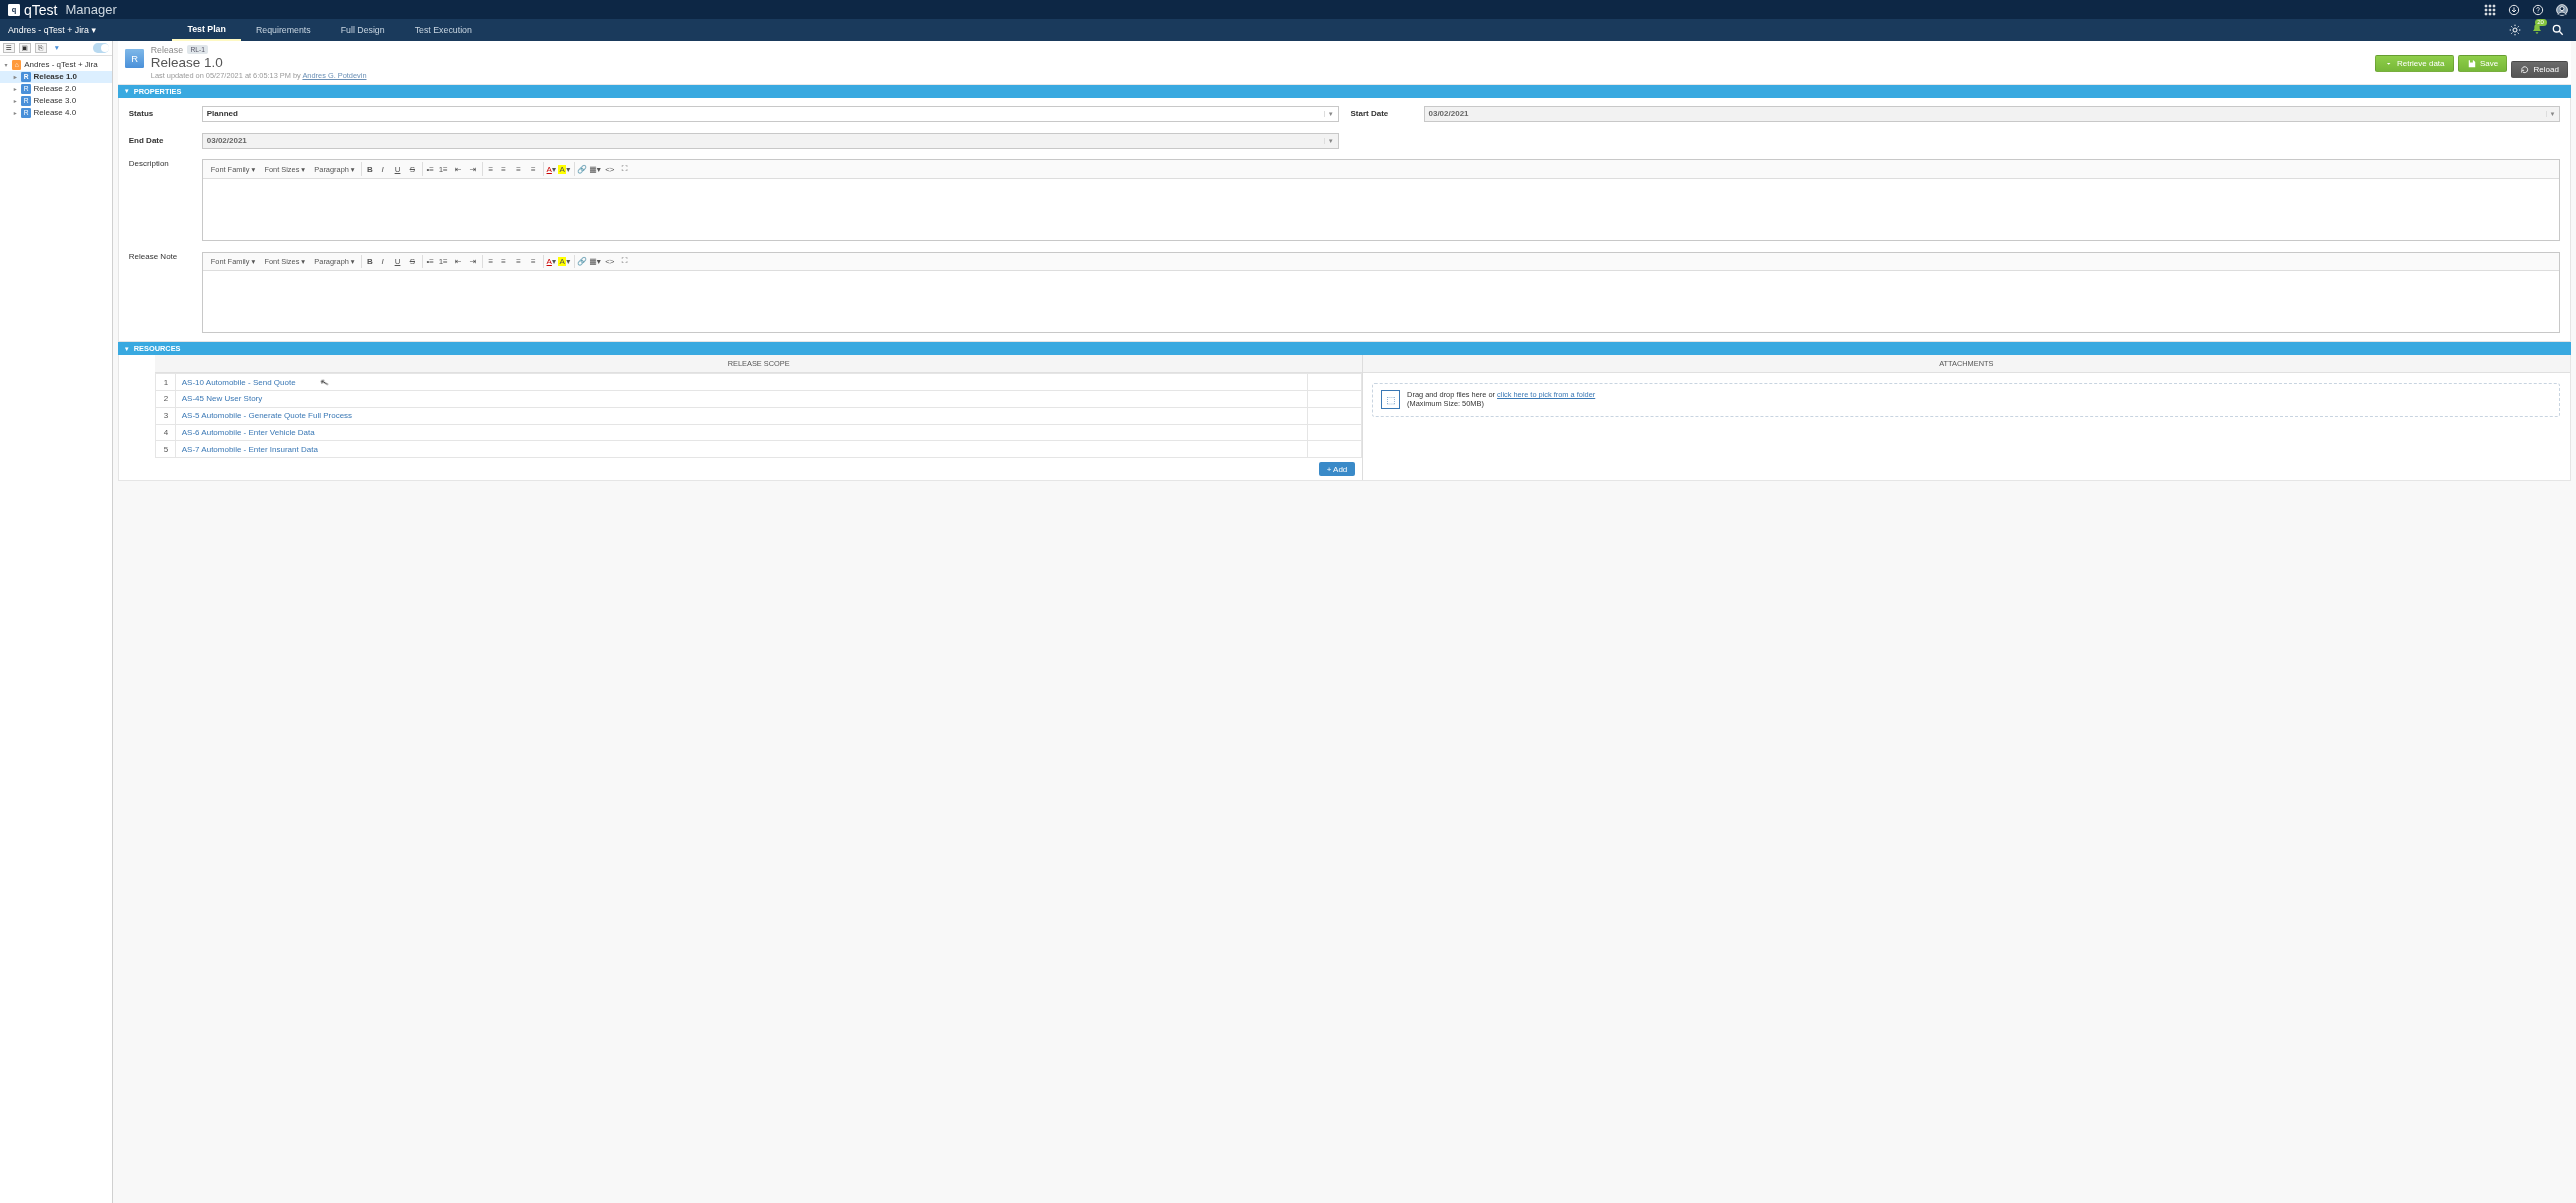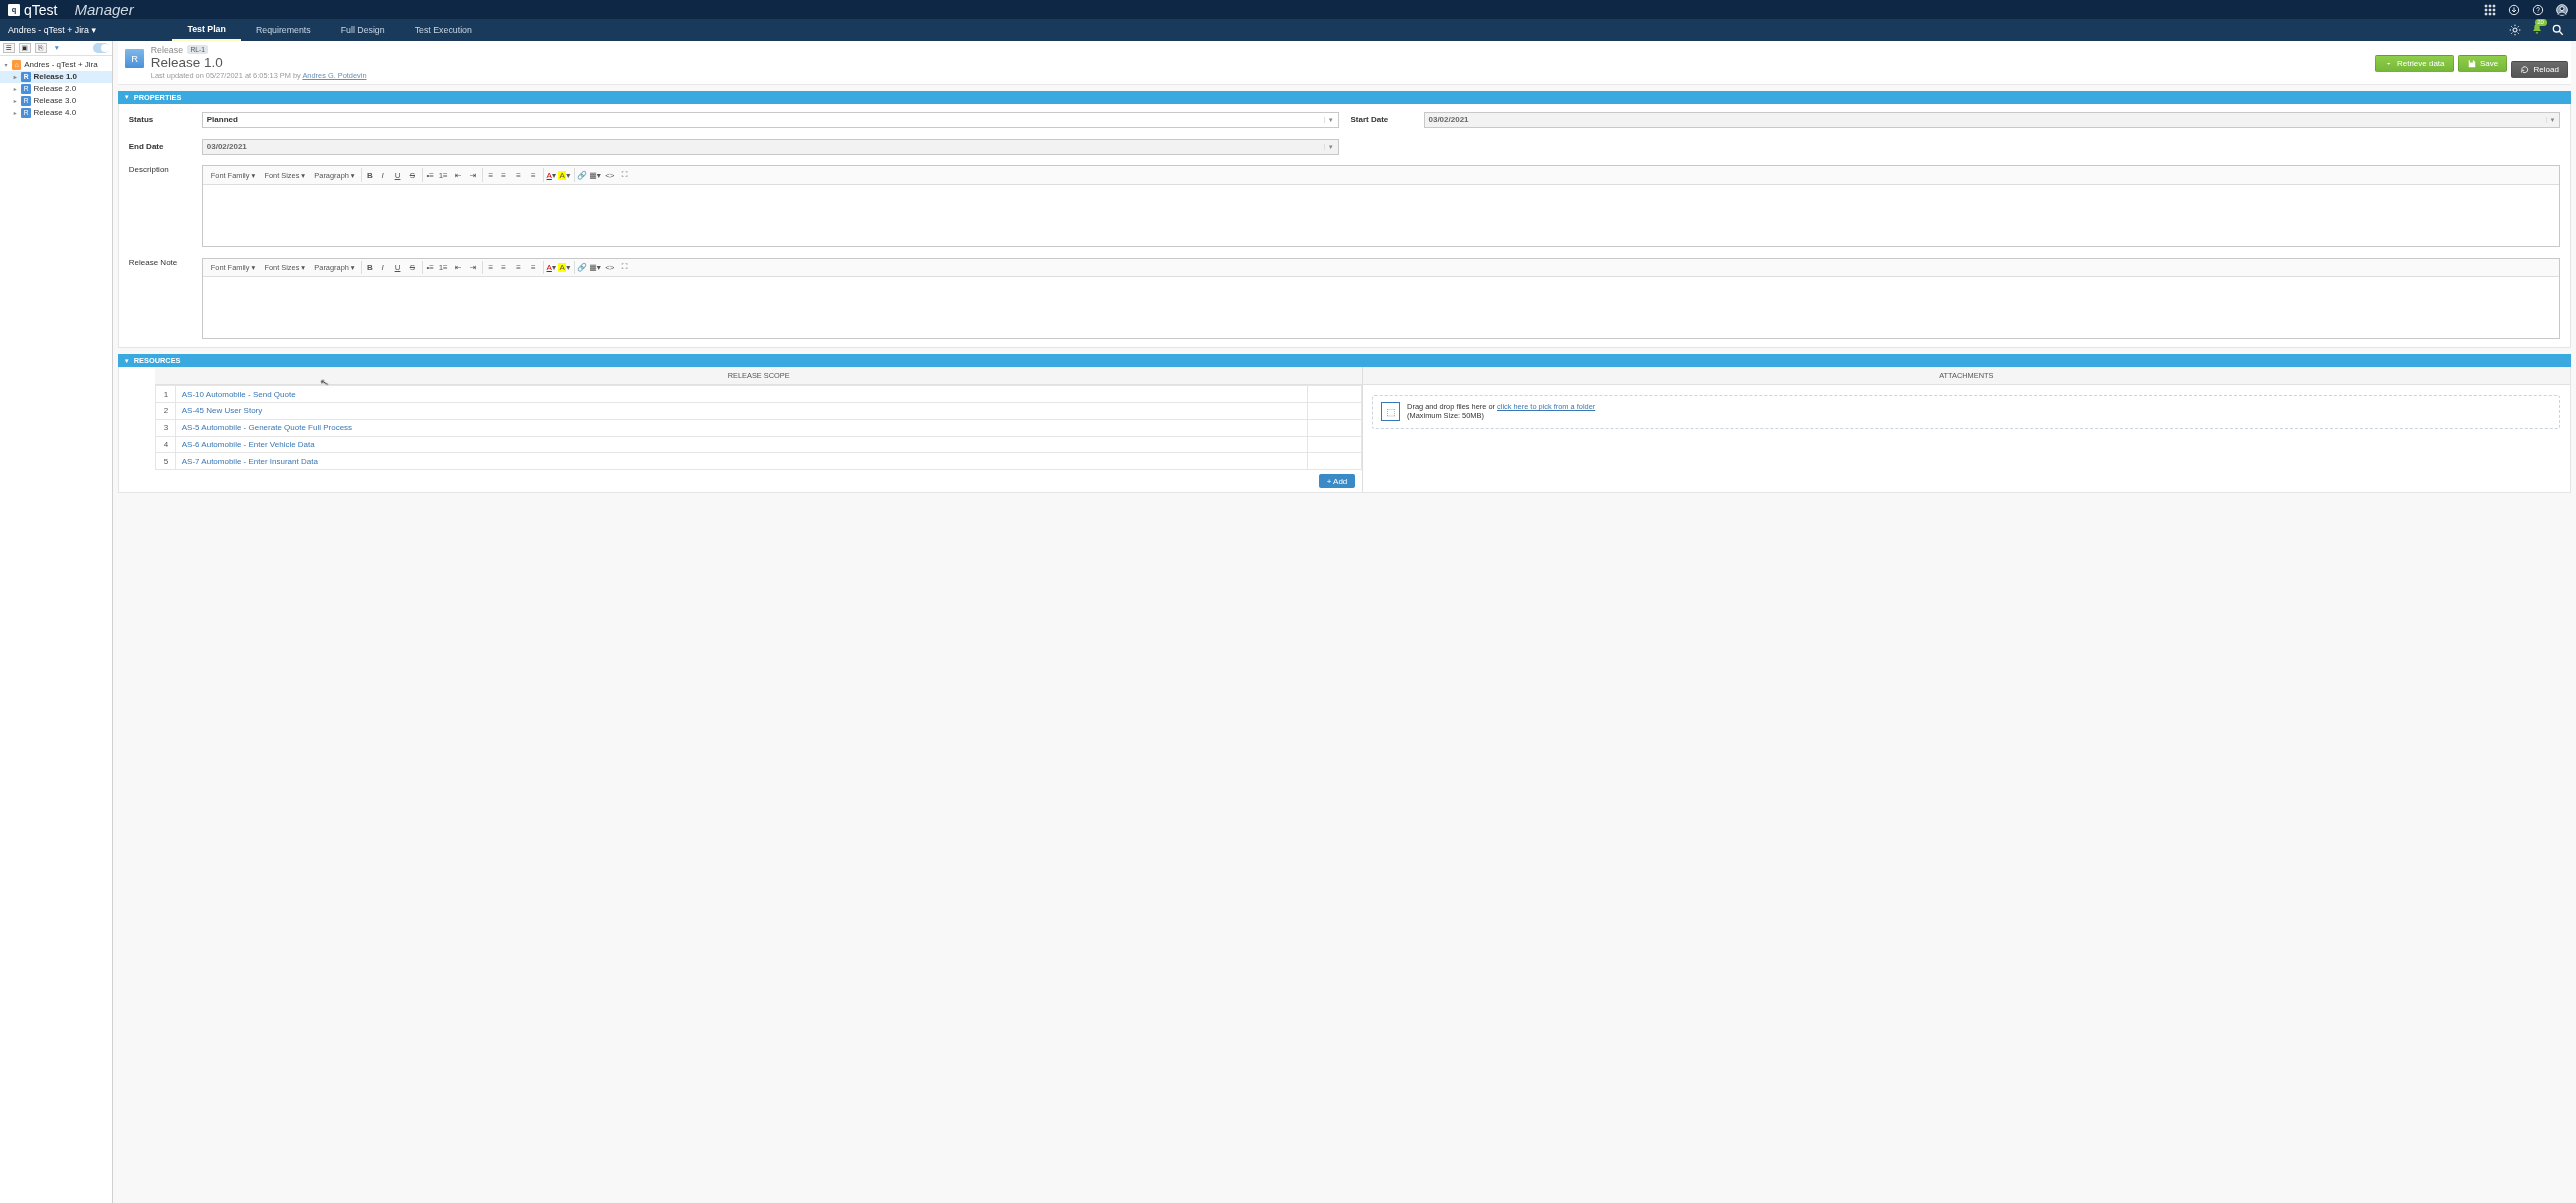--- a/index.html
+++ b/index.html
@@ -3,21 +3,21 @@
 <meta charset="utf-8">
 <style>
 * { margin:0; padding:0; box-sizing:border-box; }
 body { font-family:Arial,Helvetica,sans-serif; font-size:8px; color:#333; background:#fff; overflow:hidden; }
 
 
 .topbar { background:#0d2745; height:19px; display:flex; align-items:center; justify-content:space-between; padding:0 8px; color:#fff; }
 .topbar-left { display:flex; align-items:center; gap:4px; }
 .topbar-logo { width:12px; height:12px; background:#fff; color:#0d2745; display:flex; align-items:center; justify-content:center; font-weight:bold; font-size:7.4px; border-radius:1.3px; }
 .topbar-brand { font-size:14px; }
-.topbar-subbrand { font-size:15px; color:#cfd8e0; margin-left:13px;font-style:italic; }
+.topbar-subbrand { font-size:13px; color:#cfd8e0; margin-left:4px; }
 .topbar-right { display:flex; align-items:center; gap:12px; }
 .top-icon { width:12px; height:12px; opacity:.9; cursor:pointer; display:flex; align-items:center; justify-content:center; }
 .top-icon svg { stroke:#fff; fill:none; stroke-width:1.5; }
 
 
 .navbar { background:#1a3a5c; height:21.5px; display:flex; align-items:center; justify-content:space-between; padding:0 0 0 8px; color:#fff; }
 .nav-left { display:flex; align-items:center; gap:0; }
 .project-dd { font-size:8.8px; padding:0 9.4px 0 0; display:flex; align-items:center; gap:2.7px; cursor:pointer; }
 .nav-tabs { display:flex; margin-left:67px; }
 .nav-tab { padding:0 15px; height:21.5px; display:flex; align-items:center; font-size:8.8px; color:#c9d6e2; cursor:pointer; }
@@ -54,21 +54,21 @@
 .hdr-tag { background:#e0e6ea; color:#556; font-size:6.7px; border-radius:2px; padding:0.7px 3.4px; }
 .hdr-title { font-size:13.5px; color:#555; margin-top:0; }
 .hdr-sub { color:#999; font-size:7.4px; margin-top:1.3px; }
 .hdr-sub a { color:#6a8fb5; }
 .hdr-btns { display:flex; gap:4px; align-items:center; padding-top:4px; padding-right:2.7px; }
 .btn { height:17.5px; padding:0 8px; border-radius:2px; border:0.7px solid rgba(0,0,0,.15); display:flex; align-items:center; gap:4px; font-size:8px; cursor:pointer; color:#fff; }
 .btn-green { background:linear-gradient(#8fce4a,#77b839); }
 .btn-grey { background:linear-gradient(#6a6a6a,#555);margin-top:12px; }
 .btn svg { width:9.4px; height:9.4px; fill:#fff; }
 
-.panel { margin-top:6px;border-radius:15px; }
+.panel { margin-top:0;border-radius:15px; }
 .panel-hd { background:#39a9e0; color:#fff; font-size:7.4px; font-weight:bold; padding:2px 5.4px; display:flex; align-items:center; gap:4px; }
 .panel-hd .caret { font-size:6px; }
 .panel-body { background:#fff; padding:8px 9.4px; border:0.7px solid #e5e5e5; border-top:none; }
 
 .form-grid { display:grid; grid-template-columns:61px 1fr 61px 1fr; column-gap:12px; row-gap:10.8px; align-items:center;font-weight:bold; }
 .form-label { font-size:8px; color:#333; }
 .form-input { height:16px; border:0.7px solid #c8c8c8; background:#fff; padding:0 4px; font-size:8px; display:flex; align-items:center; justify-content:space-between; cursor:pointer; }
 .form-input.ro { background:#f2f2f2; color:#666; }
 .dd-caret { width:9.4px; text-align:center; color:#888; border-left:0.7px solid #ddd; font-size:6px; padding-left:2.7px; }
 

